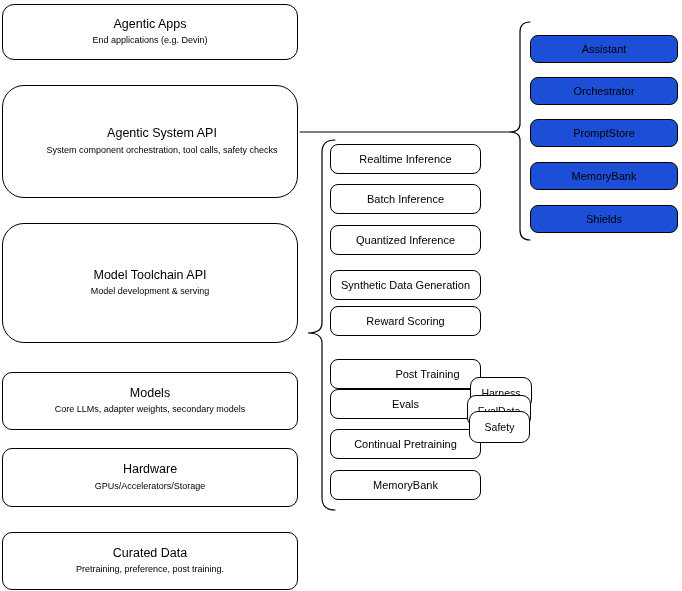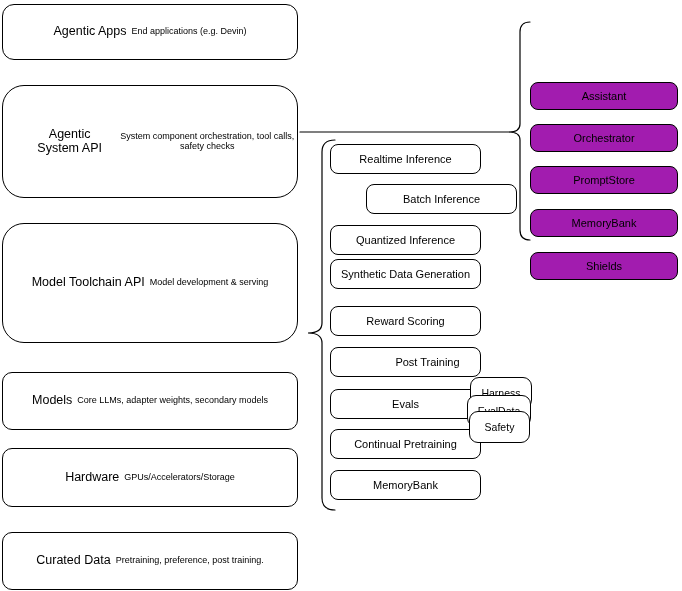--- a/index.html
+++ b/index.html
@@ -4,34 +4,34 @@
 <style>
   html,body{margin:0;padding:0;background:#fff;}
   .canvas{
     position:relative;width:682px;height:591px;background:#fff;
     font-family:"Liberation Sans","DejaVu Sans",sans-serif;color:#000;overflow:hidden;
   }
   .connectors{position:absolute;left:0;top:0;z-index:1;pointer-events:none;}
   .lbox{
     position:absolute;left:2px;width:296px;box-sizing:border-box;
     border:1px solid #000;background:#fff;z-index:2;
-    display:flex;align-items:center;justify-content:center;
-    gap:5px;text-align:center;
+    display:flex;flex-direction:column;align-items:center;justify-content:center;
+    gap:5px;
   }
   .lbox .t{font-size:12.5px;line-height:1.1;}
   .lbox .s{font-size:9px;line-height:1.1;}
   .mbox{
     position:absolute;left:330px;width:151px;height:30px;box-sizing:border-box;
     border:1px solid #000;border-radius:8px;background:#fff;z-index:2;
     display:flex;align-items:center;justify-content:center;font-size:11px;
   }
   .rbox{
     position:absolute;left:530px;width:148px;height:28px;box-sizing:border-box;
-    border:1px solid #000;border-radius:8px;background:#a21caf;z-index:2;
-    display:flex;align-items:center;justify-content:center;font-size:11px;margin-top:47px;
+    border:1px solid #000;border-radius:8px;background:#1d4ed8;z-index:2;
+    display:flex;align-items:center;justify-content:center;font-size:11px;
   }
   .pill{
     position:absolute;height:32px;box-sizing:border-box;
     border:1px solid #000;border-radius:9px;background:#fff;z-index:3;
     display:flex;align-items:center;justify-content:center;font-size:10.5px;
   }
 </style>
 </head>
 <body>
 
@@ -67,25 +67,25 @@
     <div class="t">Hardware</div>
     <div class="s">GPUs/Accelerators/Storage</div>
   </div>
 
   <div class="lbox" style="top:532px;height:58px;border-radius:10px;">
     <div class="t">Curated Data</div>
     <div class="s">Pretraining, preference, post training.</div>
   </div>
 
   <div class="mbox" style="top:144px;">Realtime Inference</div>
-  <div class="mbox" style="top:184px;margin-left:36px;">Batch Inference</div>
+  <div class="mbox" style="top:184px;">Batch Inference</div>
   <div class="mbox" style="top:225px;">Quantized Inference</div>
-  <div class="mbox" style="top:259px;">Synthetic Data Generation</div>
+  <div class="mbox" style="top:270px;">Synthetic Data Generation</div>
   <div class="mbox" style="top:306px;">Reward Scoring</div>
-  <div class="mbox" style="top:347px;padding-left:44px;">Post Training</div>
+  <div class="mbox" style="top:359px;padding-left:44px;">Post Training</div>
   <div class="mbox" style="top:389px;">Evals</div>
   <div class="mbox" style="top:429px;">Continual Pretraining</div>
   <div class="mbox" style="top:470px;">MemoryBank</div>
 
   <div class="pill" style="left:470px;top:377px;width:62px;">Harness</div>
   <div class="pill" style="left:467px;top:395px;width:64px;">EvalData</div>
   <div class="pill" style="left:469px;top:411px;width:61px;">Safety</div>
 
   <div class="rbox" style="top:35px;">Assistant</div>
   <div class="rbox" style="top:77px;">Orchestrator</div>

